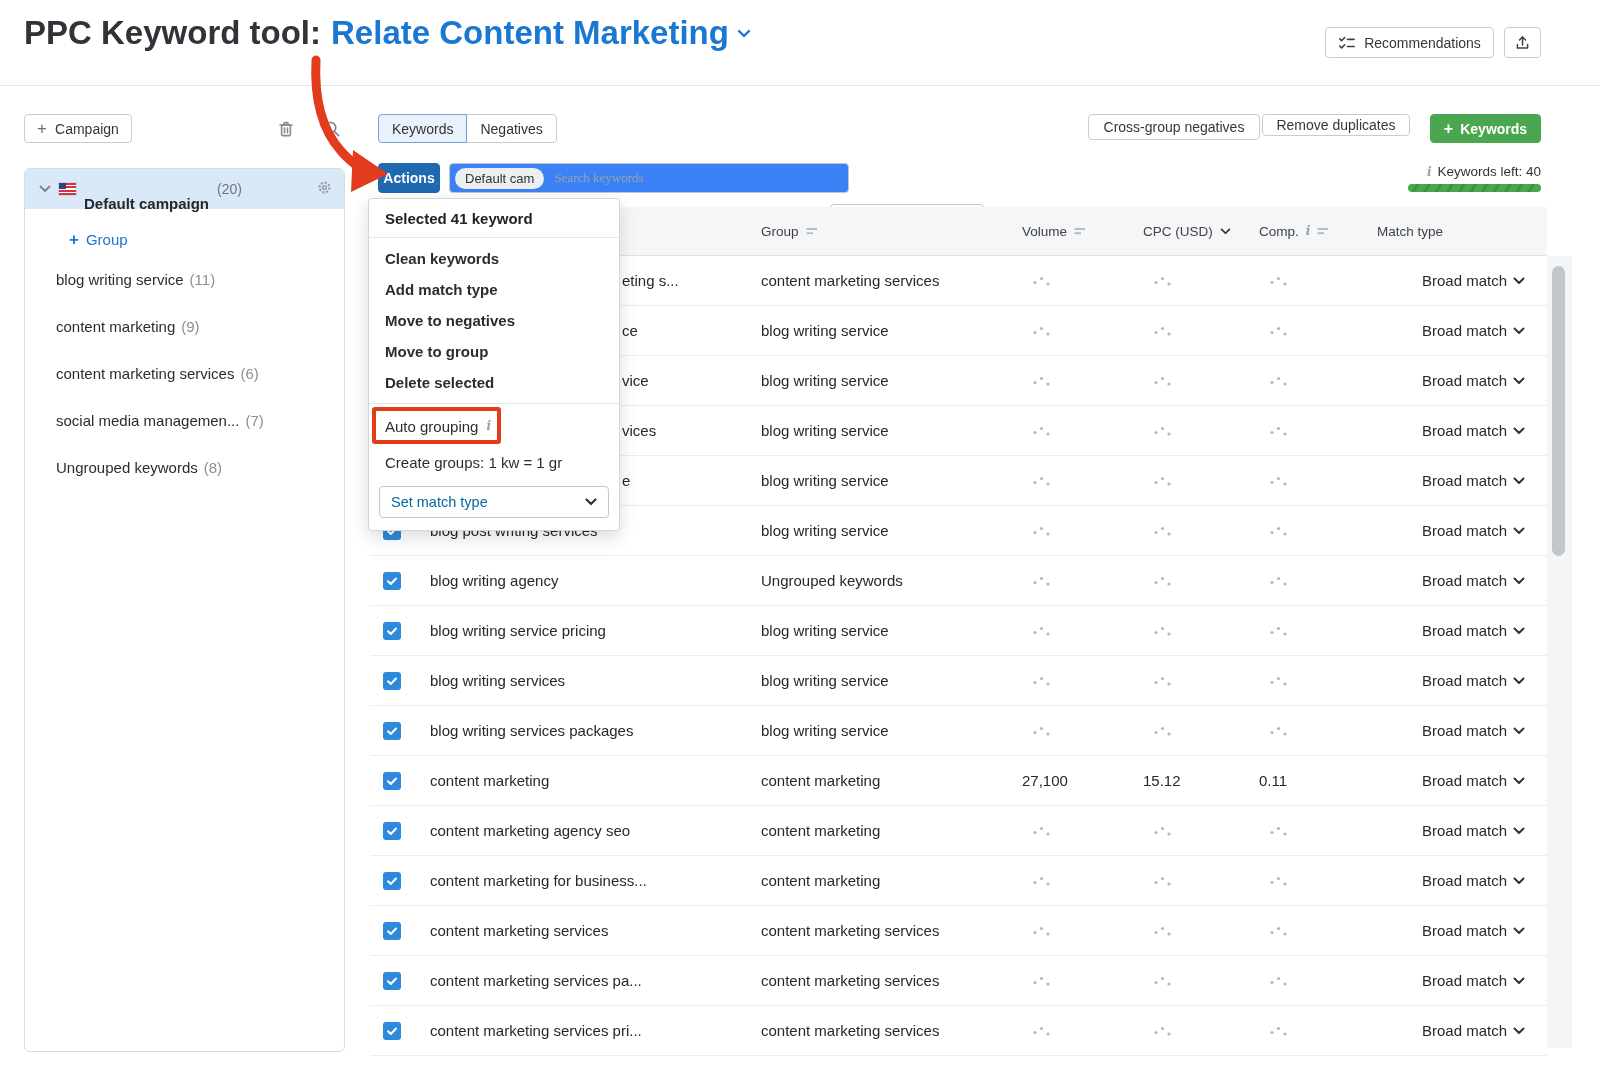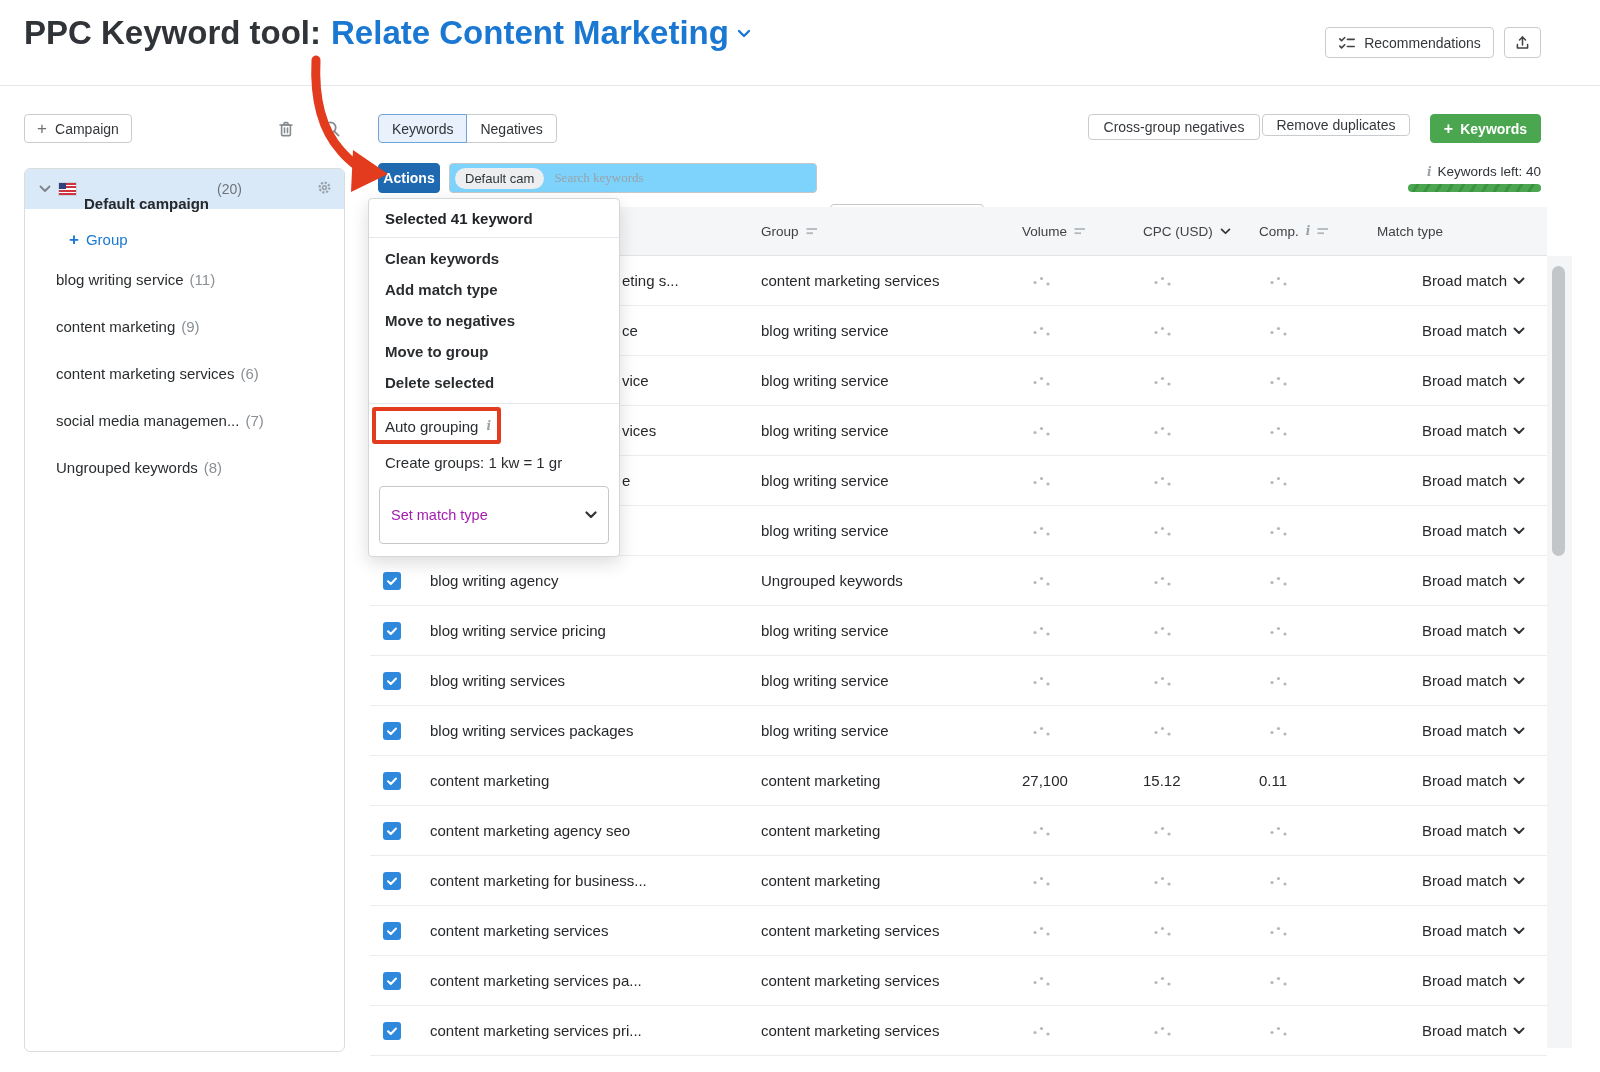--- a/index.html
+++ b/index.html
@@ -34,23 +34,23 @@
 
   #btn-crossgroup{left:1088px;top:114px;width:172px;height:26px;}
   #btn-removedup{left:1262px;top:114px;width:148px;height:22px;}
   #btn-addkeywords{left:1430px;top:114px;width:111px;height:29px;background:#4aa74f;
                    border:1px solid #4aa74f;color:#fff;font-weight:700;gap:7px;}
   #btn-addkeywords .plus-white{font-size:16px;font-weight:700;}
 
   
   #btn-actions{left:378px;top:163px;width:62px;height:30px;background:#1f69b1;
                border:1px solid #1f69b1;color:#fff;font-weight:700;font-size:14px;}
-  .search-box{position:absolute;left:449px;top:163px;width:368px;height:30px;border:1px solid #c5c8cb;
+  .search-box{position:absolute;left:449px;top:163px;width:400px;height:30px;border:1px solid #c5c8cb;
               border-radius:4px;display:flex;align-items:center;padding:0 8px 0 5px;gap:8px;
-              box-sizing:border-box;background:#7dd3fc;}
+              box-sizing:border-box;background:#3b82f6;}
   .chip{background:#eceef0;border-radius:11px;padding:3px 10px;font-size:13px;color:#303438;white-space:nowrap;}
   .search-box input{flex:1;border:none;outline:none;font-size:13px;color:#303438;
                     font-family:Liberation Serif, serif;min-width:0;background:transparent;}
   .search-box input::placeholder{color:#9aa2a8;}
   .adv-filters{position:absolute;left:830px;top:163px;width:154px;height:30px;border:1px solid #c5c8cb;
                border-radius:4px;display:flex;align-items:center;justify-content:space-between;
                padding:0 12px;box-sizing:border-box;font-size:14.5px;color:#3f4347;background:#fff;cursor:pointer;margin-top:41px;}
   .kw-left{position:absolute;left:1395px;top:164px;width:146px;}
   .kw-left-text{display:flex;align-items:center;justify-content:flex-end;gap:6px;font-size:13.5px;color:#303438;}
   .kw-left-bar{margin:5px 0 0 13px;height:8px;border-radius:4px;
@@ -108,21 +108,21 @@
                border-bottom:1px solid #e6e8ea;}
   .menu-items{padding:5px 0;}
   .menu-item{height:31px;line-height:31px;padding-left:16px;font-size:15px;color:#2a2d30;cursor:pointer;font-weight:bold;}
   .menu-sep{border-top:1px solid #e6e8ea;}
   .auto-row{position:relative;height:44px;display:flex;align-items:center;padding-left:16px;
             gap:8px;font-size:15px;color:#2a2d30;cursor:pointer;}
   .red-box{position:absolute;left:3px;top:3px;width:129px;height:37px;border:4px solid #e23b1e;
            border-radius:3px;box-sizing:border-box;pointer-events:none;}
   .create-row{height:30px;line-height:30px;padding-left:16px;font-size:15px;color:#2a2d30;cursor:pointer;}
   .set-match{margin:8px 10px 0;height:30px;border:1px solid #c5c8cb;border-radius:4px;display:flex;
-             align-items:center;justify-content:space-between;padding:13px 11px;color:#a21caf;
+             align-items:center;justify-content:space-between;padding:0 11px;color:#0369a1;
              font-size:14.5px;cursor:pointer;}
 
   .red-arrow{position:absolute;left:295px;top:52px;z-index:20;pointer-events:none;}
 </style>
 </head>
 <body>
 
 <div id="app">
 
   <div class="page-title">

